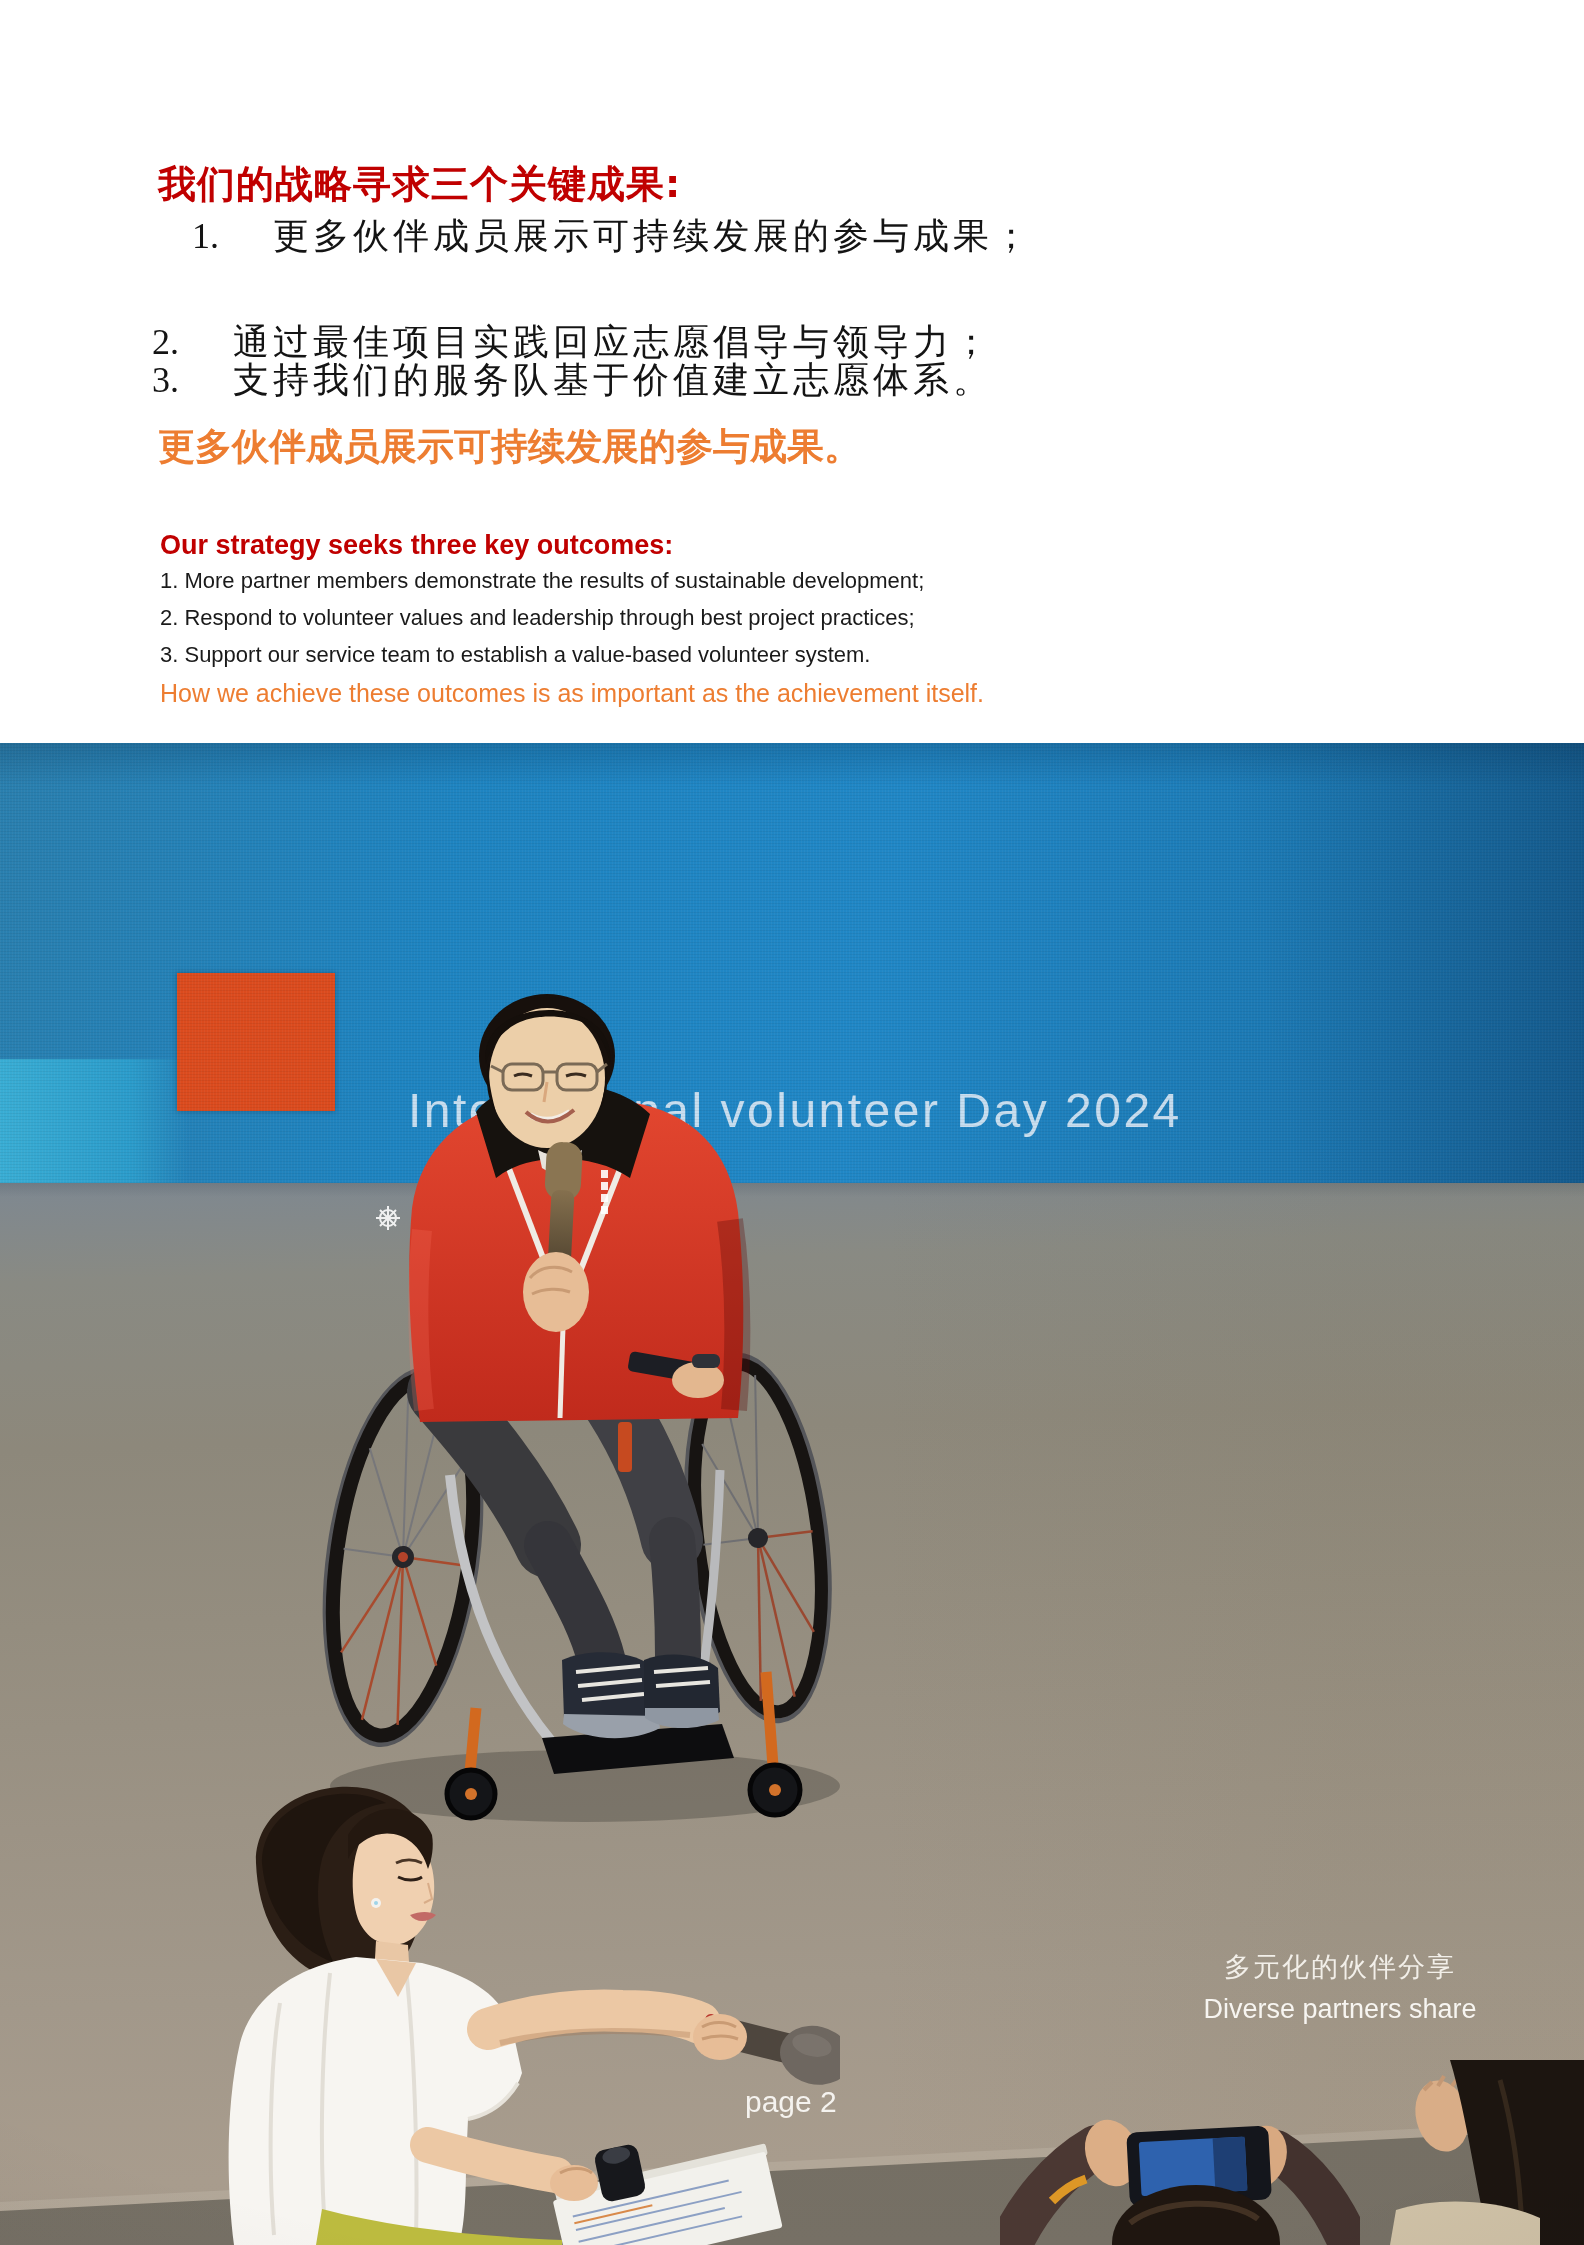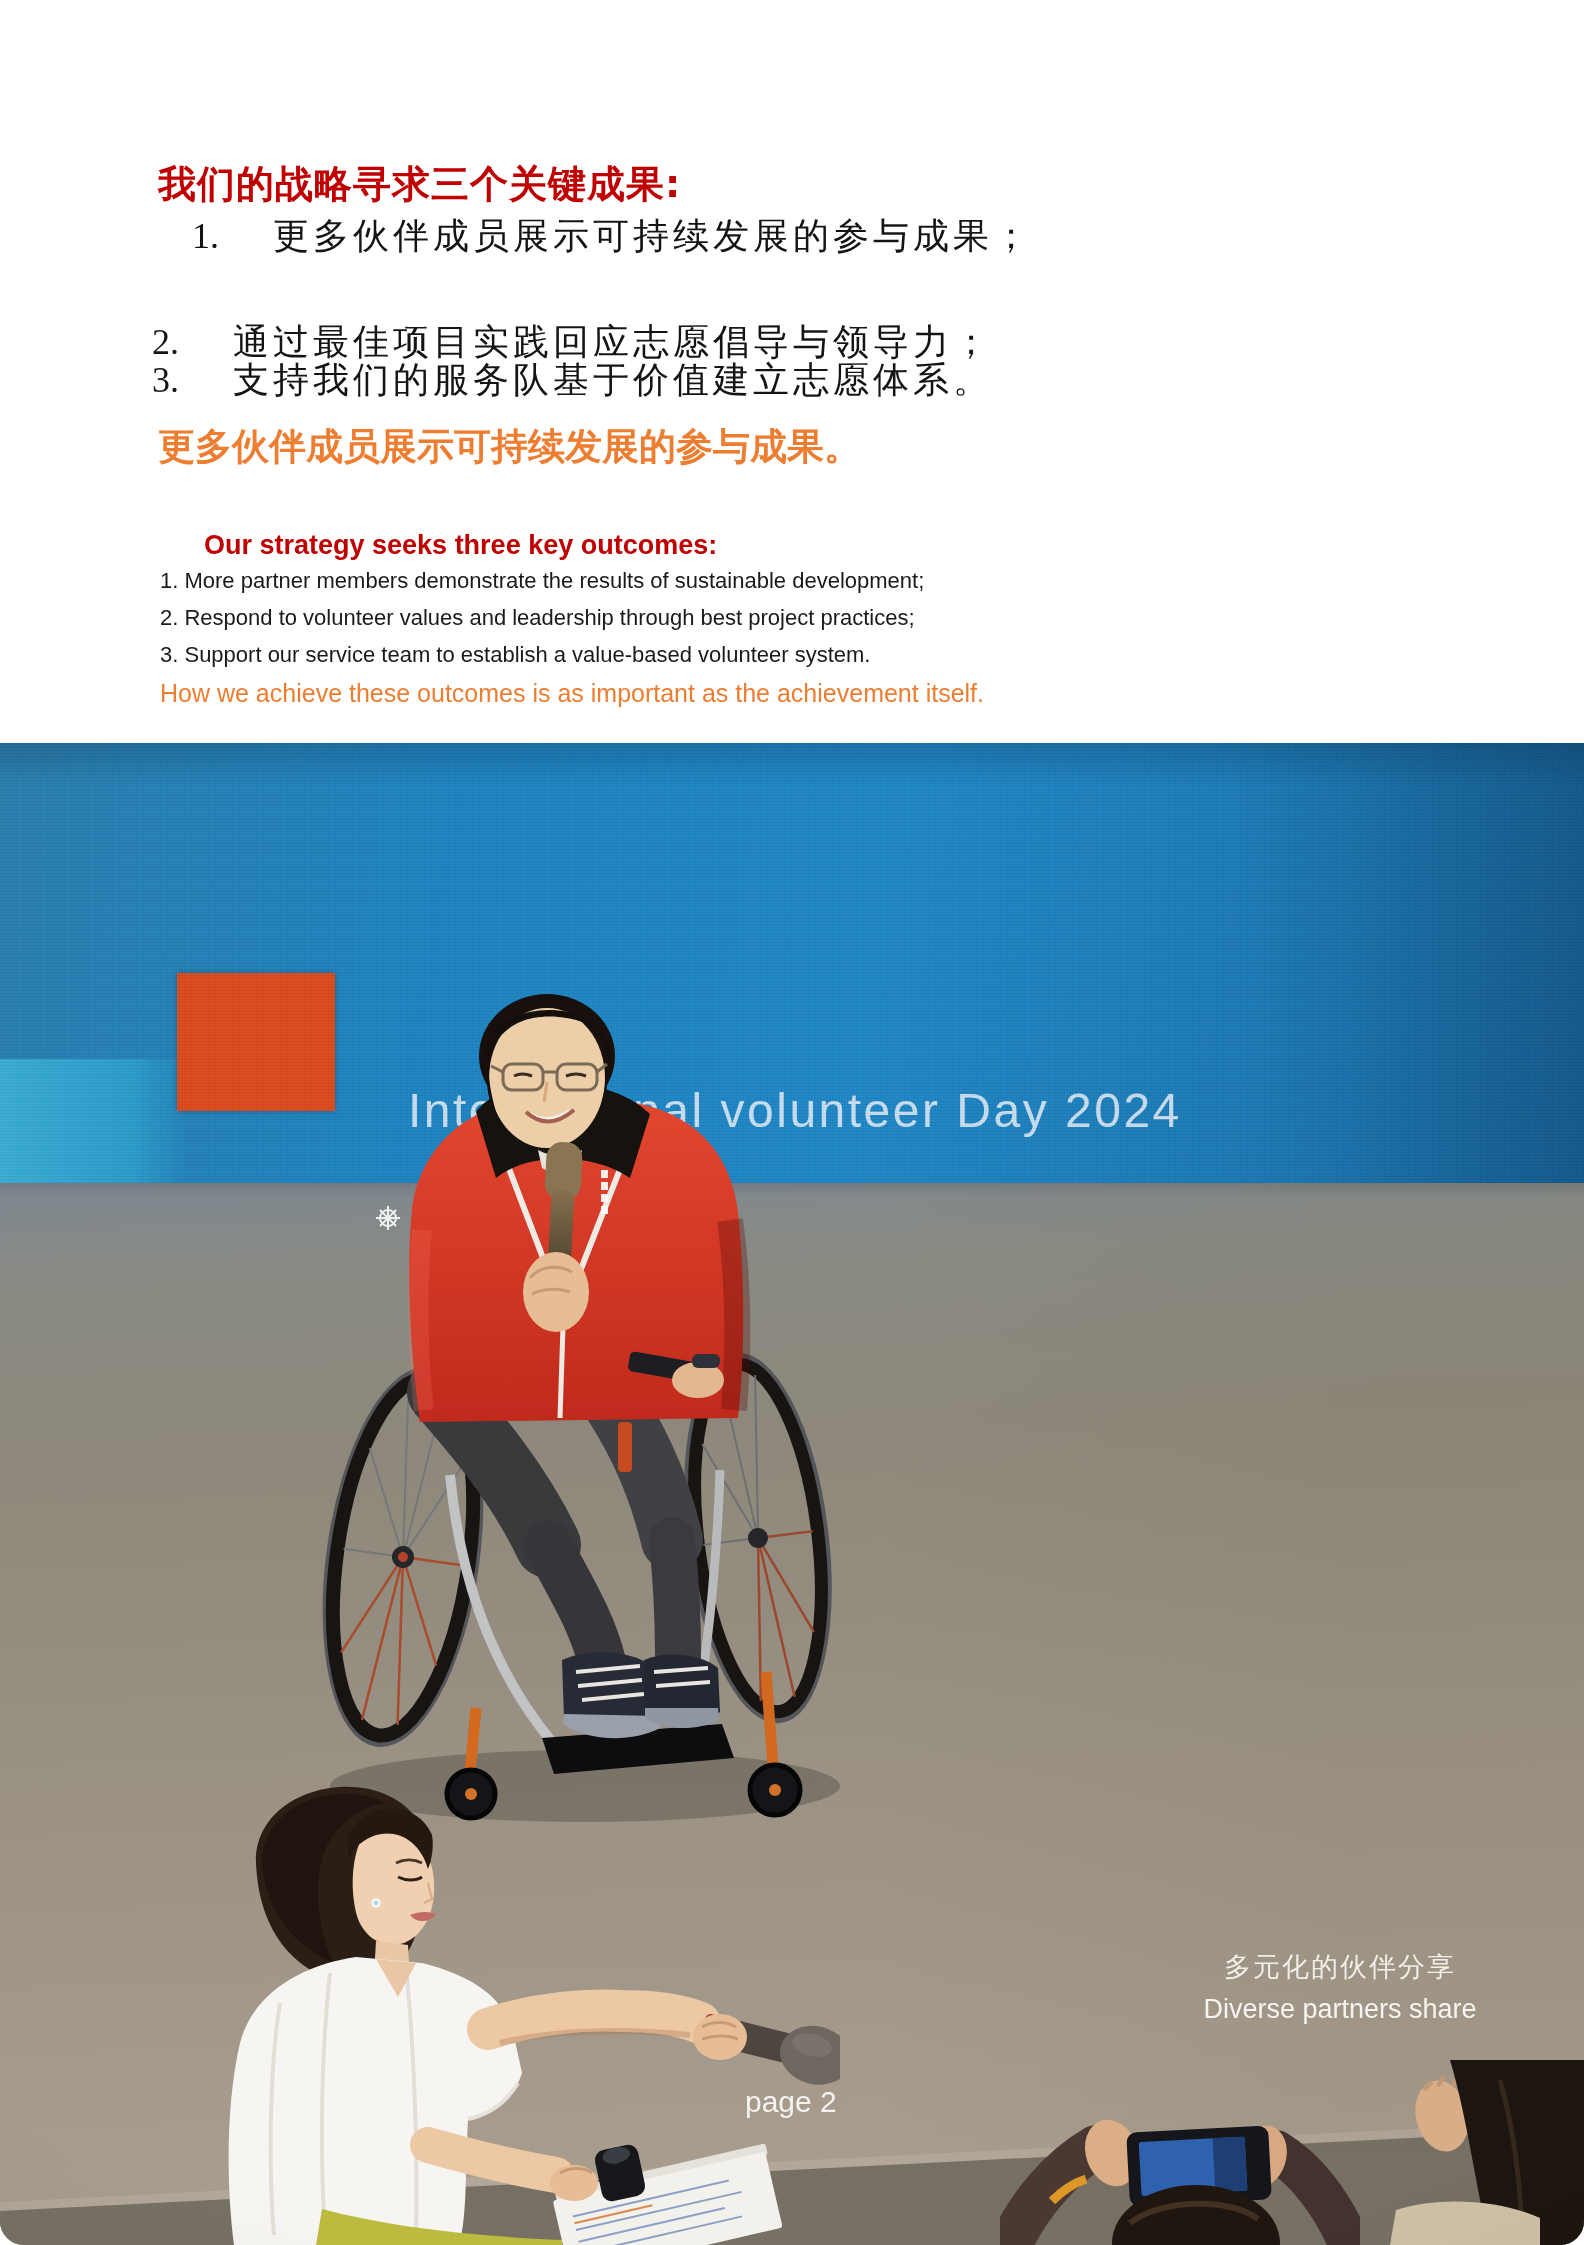--- a/index.html
+++ b/index.html
@@ -1,27 +1,27 @@
 <!DOCTYPE html>
 <html><head>
 <meta charset="utf-8">
 <style>
   html,body{margin:0;padding:0;background:#ffffff;}
   .page{position:relative;width:1584px;height:2245px;background:#ffffff;overflow:hidden;
-        font-family:"Liberation Sans",sans-serif;border-radius:24px;}
+        font-family:"Liberation Sans",sans-serif;}
   
   .cn-heading{position:absolute;left:158px;top:136px;font-size:38px;line-height:46px;
       font-weight:900;color:#C00000;font-family:"DejaVu Sans","Liberation Sans",sans-serif;letter-spacing:1px;}
   .cn-item{position:absolute;left:152px;font-size:36px;line-height:44px;color:#141414;
       font-family:"Liberation Serif","DejaVu Serif",serif;letter-spacing:4px;}
   .cn-item .num{display:inline-block;width:81px;letter-spacing:0;}
   .cn-item-1{top:214px;margin-left:40px;} .cn-item-2{top:276px;margin-top:44px;} .cn-item-3{top:358px;}
   .cn-emphasis{position:absolute;left:158px;top:424px;font-size:37px;line-height:46px;font-weight:900;
       color:#ED7D31;font-family:"DejaVu Sans","Liberation Sans",sans-serif;}
-  .en-heading{position:absolute;left:160px;top:530px;font-size:27px;font-weight:700;color:#C00000;margin-left:44px;}
+  .en-heading{position:absolute;left:160px;top:530px;font-size:27px;font-weight:700;color:#C00000;}
   .en-line{position:absolute;left:160px;font-size:22px;color:#1a1a1a;}
   .en-line-1{top:568px;} .en-line-2{top:605px;} .en-line-3{top:642px;}
   .en-emphasis{position:absolute;left:160px;top:679px;font-size:25px;color:#ED7D31;}
   
   .photo{position:absolute;left:0;top:743px;width:1584px;height:1502px;overflow:hidden;background:#98907f;}
   .screen{position:absolute;left:0;top:0;width:1584px;height:470px;
       clip-path:polygon(0 0,1584px 0,1584px 442px,0 457px);
       background:linear-gradient(100deg,#2A7FAE 0%,#1E84C1 28%,#2087C6 55%,#1C7AB5 78%,#17659D 100%);}
   .screen .texture{position:absolute;inset:0;
       background:

